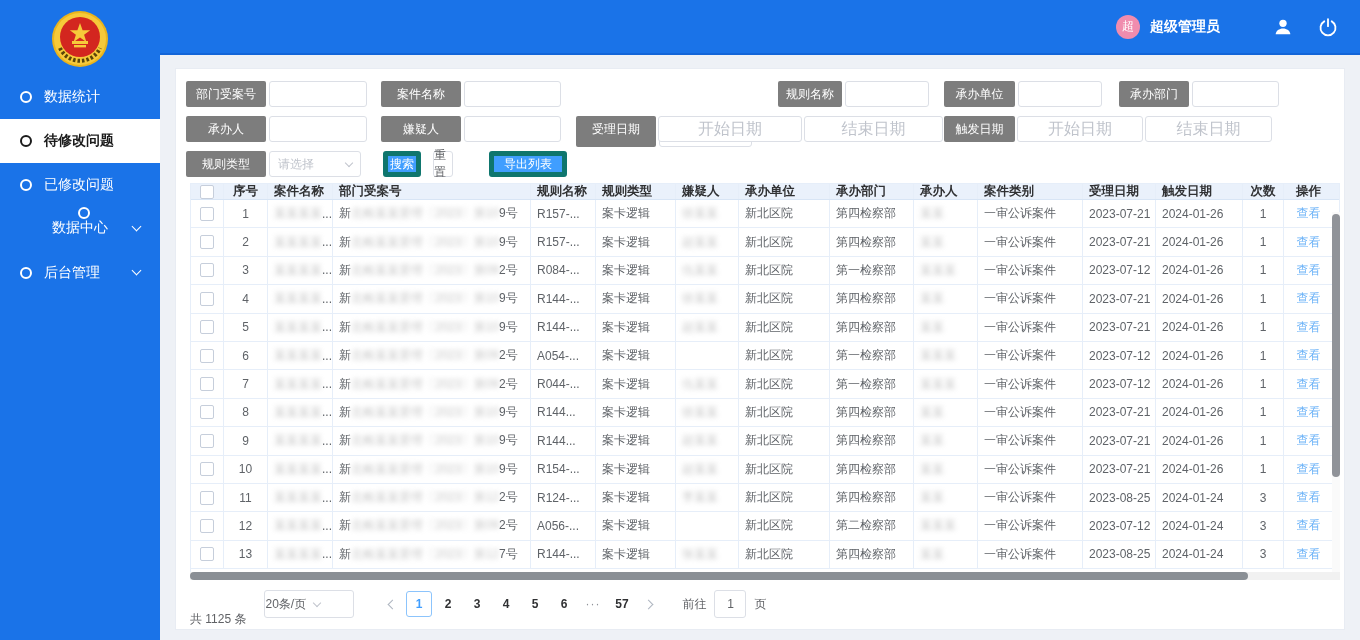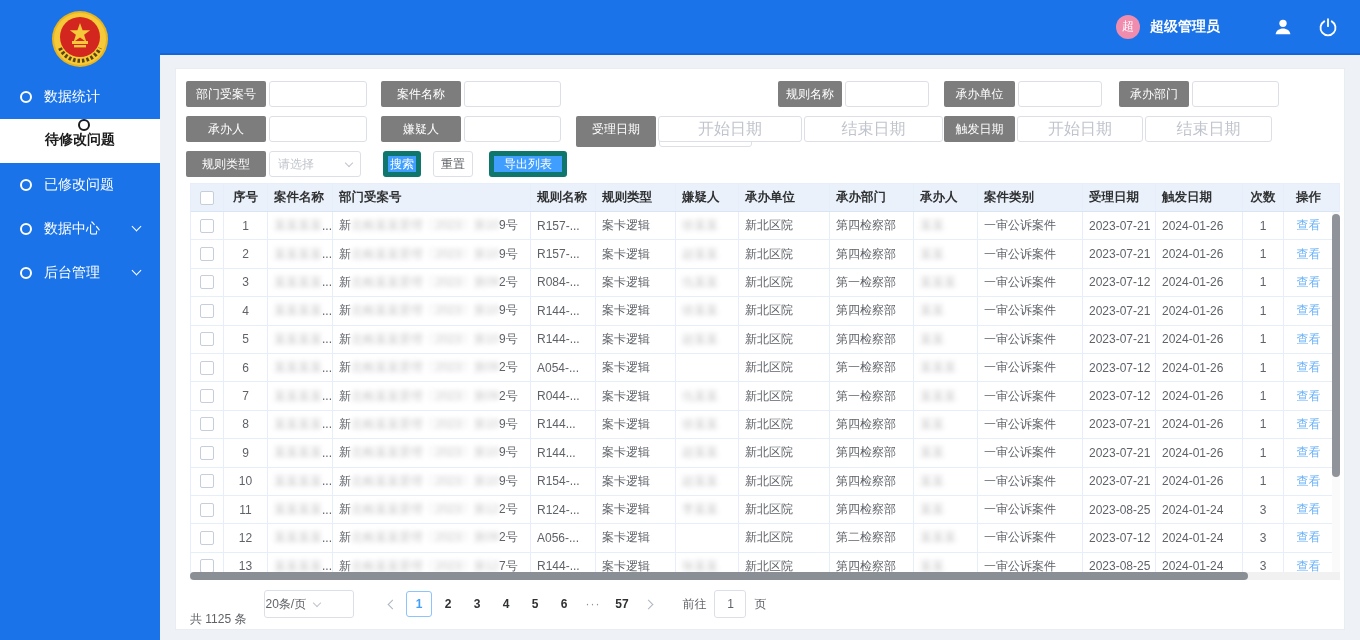--- a/index.html
+++ b/index.html
@@ -5,21 +5,21 @@
   * { margin:0; padding:0; box-sizing:border-box; }
   html,body { width:1360px; height:640px; overflow:hidden;
     font-family:"Liberation Sans","DejaVu Sans",sans-serif; background:#eef1f6; font-size:12px; color:#5f6368;}
 
   
   .sidebar { position:absolute; left:0; top:0; width:160px; height:640px; background:#1a73e8; z-index:5;}
   .logo-wrap { position:absolute; left:51px; top:10px; width:58px; height:58px;}
   .menu-item { position:absolute; left:0; width:160px; height:44px; display:flex; align-items:center;
     color:#fff; font-size:14px; cursor:pointer;}
   .menu-item .ring { width:12px; height:12px; border:2px solid #fff; border-radius:50%; margin:0 12px 0 20px; flex:none;}
-  .menu-item.active { background:#fff; color:#1b1b1b; font-weight:bold;flex-direction:column;}
+  .menu-item.active { background:#fff; color:#1b1b1b; font-weight:bold;}
   .menu-item.active .ring { border-color:#1b1b1b;}
   .menu-item .chev { width:7px; height:7px; border-right:1.6px solid #fff; border-bottom:1.6px solid #fff;
     transform:rotate(45deg); position:absolute; right:20px; top:16px;}
 
   
   .topbar { position:absolute; left:160px; top:0; width:1200px; height:55px; background:#1a73e8;
     border-bottom:2px solid #1365d8; display:flex; align-items:center; justify-content:flex-end; padding-right:22px;}
   .avatar { width:24px; height:24px; border-radius:50%; background:#f08cae; color:#fff; font-size:12px;
     display:flex; align-items:center; justify-content:center; margin-right:10px;}
   .username { color:#fff; font-size:14px; font-weight:bold; margin-right:28px;}
@@ -43,21 +43,21 @@
   .fdate { height:26px; border:1px solid #dcdfe6; border-radius:3px; background:#fff; font-size:16px;
     color:#c0c4cc; display:flex; align-items:center; justify-content:center; margin-left:2px; cursor:text;}
   .btn { height:26px; border-radius:3px; font-size:12px; display:flex; align-items:center; justify-content:center;
     cursor:pointer; position:absolute; top:70px;}
   .btn.blue { background:#409eff; color:#fff; border:5px solid #0f766e;}
   .btn.plain { background:#fff; color:#606266; border:1px solid #dcdfe6;}
 
   
   .tablewrap { position:absolute; left:14px; top:114px; width:1150px; height:397px; overflow:hidden;
     border:1px solid #e6eef9; border-bottom:none;}
-  .thead { display:flex; height:28px; background:#eaf1fb; border-bottom:1px solid #d8e5f5;}
+  .thead { display:flex; height:16px; background:#eaf1fb; border-bottom:1px solid #d8e5f5;}
   .tbody { height:369px; overflow:hidden; position:relative; width:1142px;}
   .trow { display:flex; height:28.4px; border-bottom:1px solid #e6eef9; background:#fff;}
   .cell { border-right:1px solid #e6eef9; display:flex; align-items:center; padding-left:6px;
     overflow:hidden; white-space:nowrap; font-size:12px; color:#5f6368;}
   .hcell { font-weight:bold; color:#303133; font-size:12.5px;}
   .c0{width:33px; justify-content:center; padding-left:0;}
   .c1{width:44px; justify-content:center; padding-left:0;}
   .c2{width:65px;} .c3{width:198px;} .c4{width:65px;} .c5{width:80px;} .c6{width:63px;}
   .c7{width:91px;} .c8{width:84px;} .c9{width:64px;} .c10{width:105px;} .c11{width:73px;}
   .c12{width:87px;} .c13{width:41px; justify-content:center; padding-left:0;}
@@ -110,21 +110,21 @@
         <span>数据统计</span>
       </div>
       <div class="menu-item active" style="top: 119px;">
         <span class="ring"></span>
         <span>待修改问题</span>
       </div>
       <div class="menu-item" style="top: 163px;">
         <span class="ring"></span>
         <span>已修改问题</span>
       </div>
-      <div class="menu-item" style="top: 207px;">
+      <div class="menu-item" style="top: 207px; flex-direction: column;">
         <span class="ring"></span>
         <span>数据中心</span>
         <span class="chev"></span>
       </div>
       <div class="menu-item" style="top: 251px;">
         <span class="ring"></span>
         <span>后台管理</span>
         <span class="chev"></span>
       </div>
     </div>
@@ -198,21 +198,21 @@
     </div>
 
     <div class="fgroup" style="left:0;top:70px;">
       <div class="flabel" style="width:80px">规则类型</div>
       <div class="fselect" style="width:92px">
         <span>请选择</span>
           <span class="chev"></span>
       </div>
     </div>
     <div class="btn blue" style="left:197px;width:38px">搜索</div>
-    <div class="btn plain" style="left:247px;width:40px">重置</div>
+    <div class="btn plain" style="left:247px;width:20px">重置</div>
     <div class="btn blue" style="left:303px;width:78px">导出列表</div>
   </div>
 
   <div class="tablewrap">
     <div class="thead" id="thead-row">
       <div class="cell hcell c0">
         <span class="checkbox"></span>
       </div>
     <div class="cell hcell c1">序号</div>
         <div class="cell hcell c2">案件名称</div>

